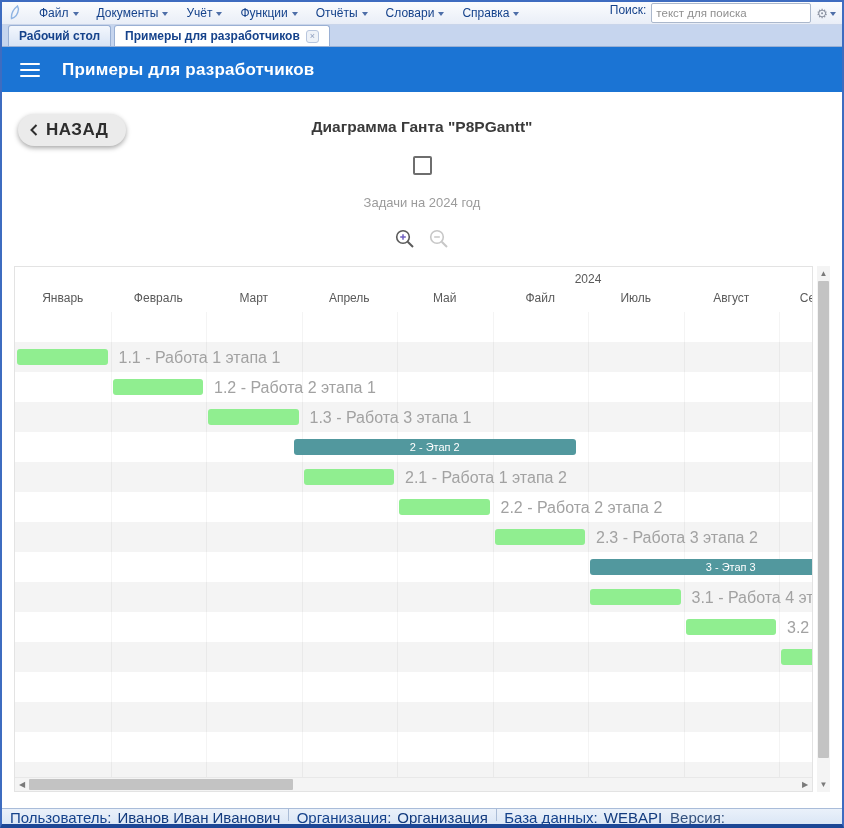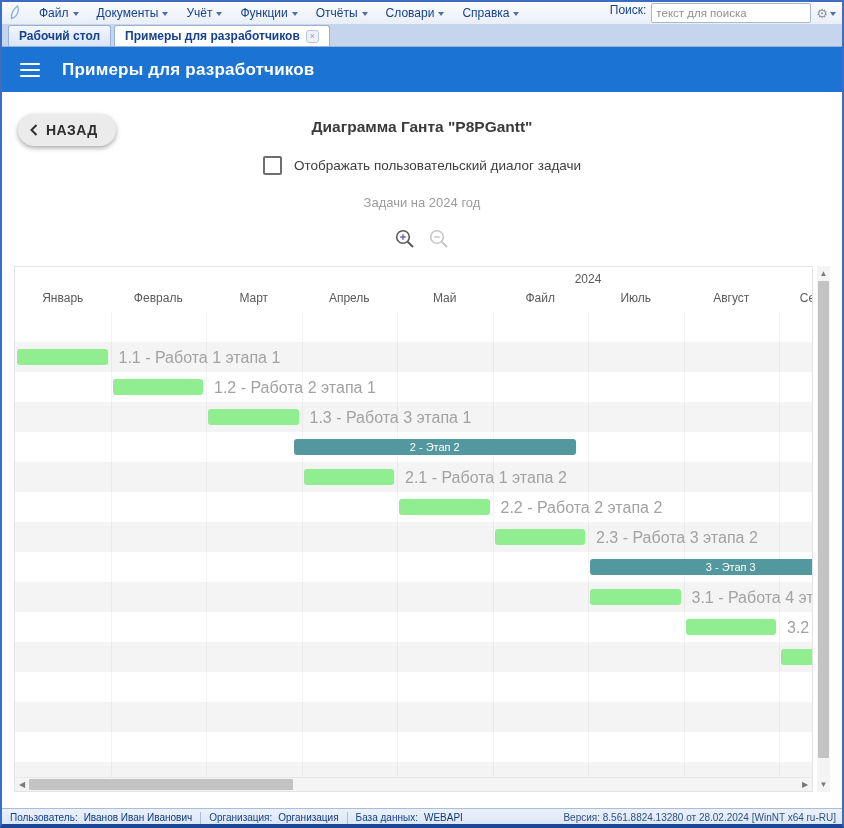--- a/index.html
+++ b/index.html
@@ -66,21 +66,21 @@
   .bluebar h1{font-size:17px;font-weight:bold;margin:0 0 0 22px;letter-spacing:.2px;}
 
   
   .content{position:absolute;left:0;top:90px;width:840px;height:716px;background:#fff;}
 
   .back-btn{
     position:absolute;left:16px;top:22px;height:32px;padding:0 18px 0 12px;
     background:#ebebeb;border:none;border-radius:17px;
     display:flex;align-items:center;gap:8px;cursor:pointer;
     box-shadow:0 2px 5px rgba(0,0,0,.35);
-    font-size:14px;font-weight:bold;color:#2e2e2e;letter-spacing:.4px;
+    font-size:17px;font-weight:bold;color:#2e2e2e;letter-spacing:.4px;
     font-family:inherit;
   }
   .page-title{
     position:absolute;left:0;top:26px;width:840px;text-align:center;
     font-size:15.5px;font-weight:bold;color:#3a3a3a;
   }
   .checkbox-row{
     position:absolute;left:0;top:64px;width:840px;
     display:flex;align-items:center;justify-content:center;gap:12px;
   }
@@ -136,21 +136,21 @@
   }
   .vs-thumb{position:absolute;left:1px;top:15px;width:11px;height:477px;background:#c3c3c3;border-radius:1px;}
   .vs-arrow{position:absolute;left:0;width:13px;height:13px;color:#7a7a7a;font-size:8px;line-height:13px;text-align:center;}
   .vs-up{top:1px;} .vs-down{bottom:1px;}
 
   
   .statusbar{
     position:absolute;left:0;top:806px;width:840px;height:18px;
     background:linear-gradient(#eaf1fa,#d9e5f5);
     border-top:1px solid #a9bcd9;
-    display:flex;align-items:center;font-size:10px;color:#15428b;
+    display:flex;font-size:15px;color:#15428b;
     box-sizing:border-box;
   }
   .sb-group{display:flex;align-items:center;gap:6px;padding:0 8px;white-space:nowrap;}
   .sb-sep{width:1px;height:12px;background:#aabcd6;}
   .sb-val{font-weight:normal;color:#123a7d;}
   .sb-version{margin-left:auto;padding-right:6px;color:#33517e;}
 </style>
 </head>
 <body>
 
@@ -227,21 +227,20 @@
       <svg width="8" height="12" viewBox="0 0 8 12">
         <polyline points="6.5,1 1.5,6 6.5,11" fill="none" stroke="#2e2e2e" stroke-width="2"></polyline>
       </svg>
       <span>НАЗАД</span>
     </button>
 
     <div class="page-title">Диаграмма Ганта "P8PGantt"</div>
 
     <div class="checkbox-row">
       <span class="checkbox-box"></span>
-      <span class="checkbox-label">Отображать пользовательский диалог задачи</span>
     </div>
 
     <div class="chart-subtitle">Задачи на 2024 год</div>
 
     <div class="zoom-row">
       <svg class="zoom-ico" width="22" height="22" viewBox="0 0 22 22">
         <circle cx="9" cy="9" r="6.3" fill="none" stroke="#5a5a5a" stroke-width="1.6"></circle>
         <line x1="13.7" y1="13.7" x2="19" y2="19" stroke="#5a5a5a" stroke-width="2"></line>
         <line x1="6.2" y1="9" x2="11.8" y2="9" stroke="#6f5fc0" stroke-width="1.5"></line>
         <line x1="9" y1="6.2" x2="9" y2="11.8" stroke="#6f5fc0" stroke-width="1.5"></line>

